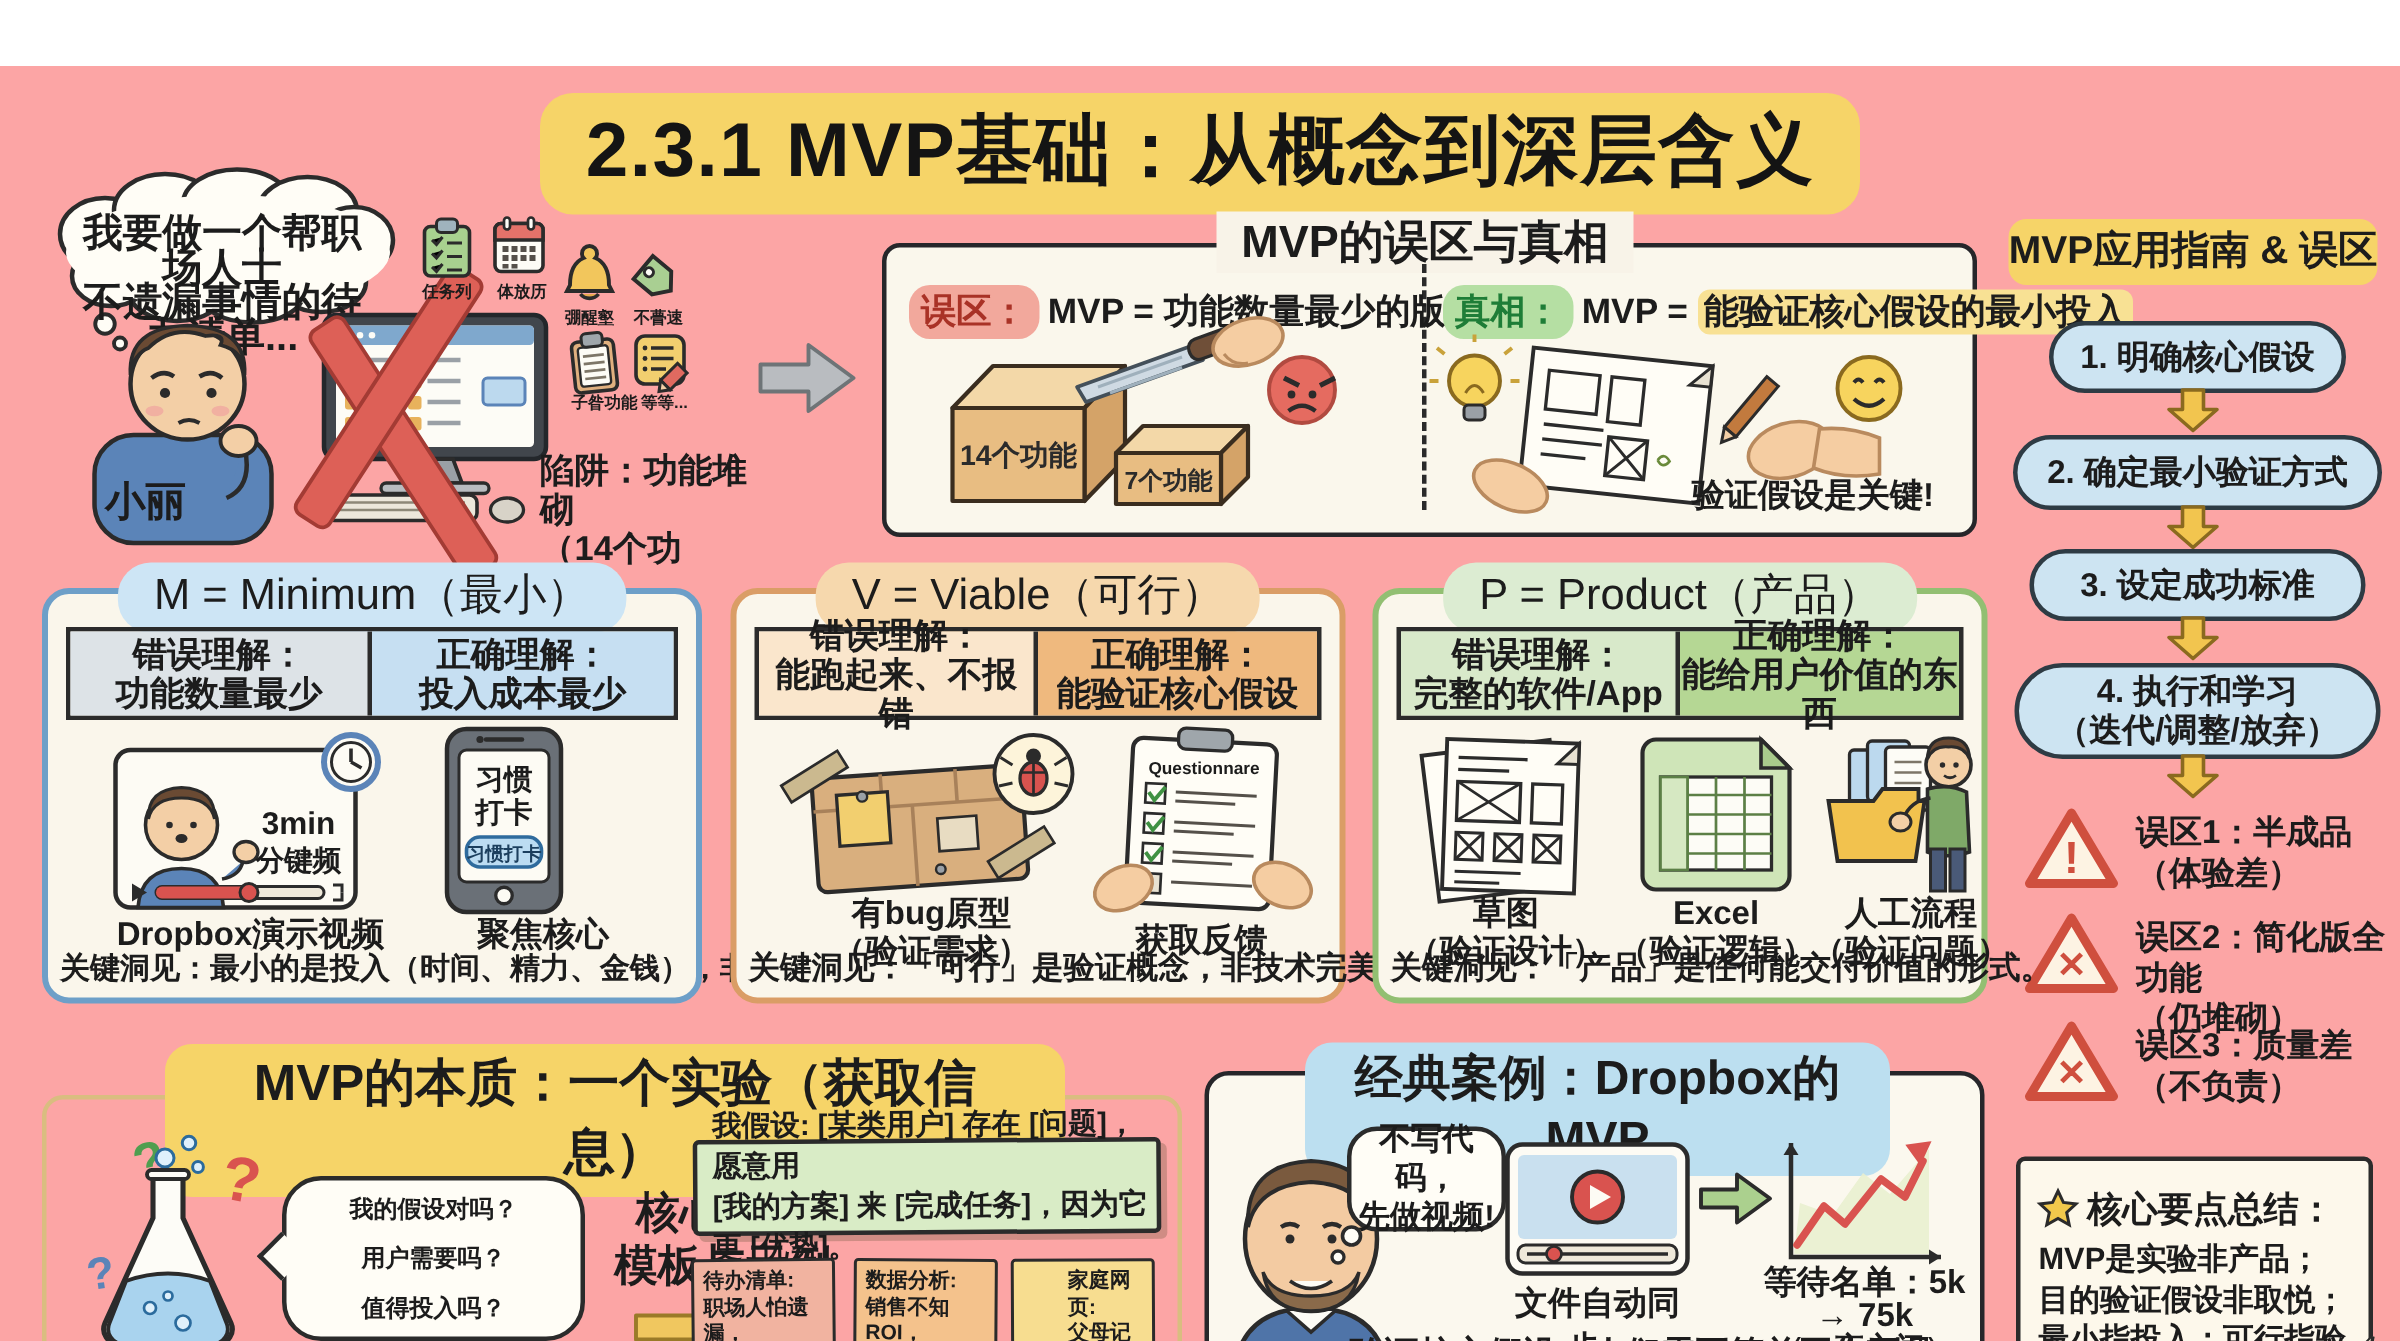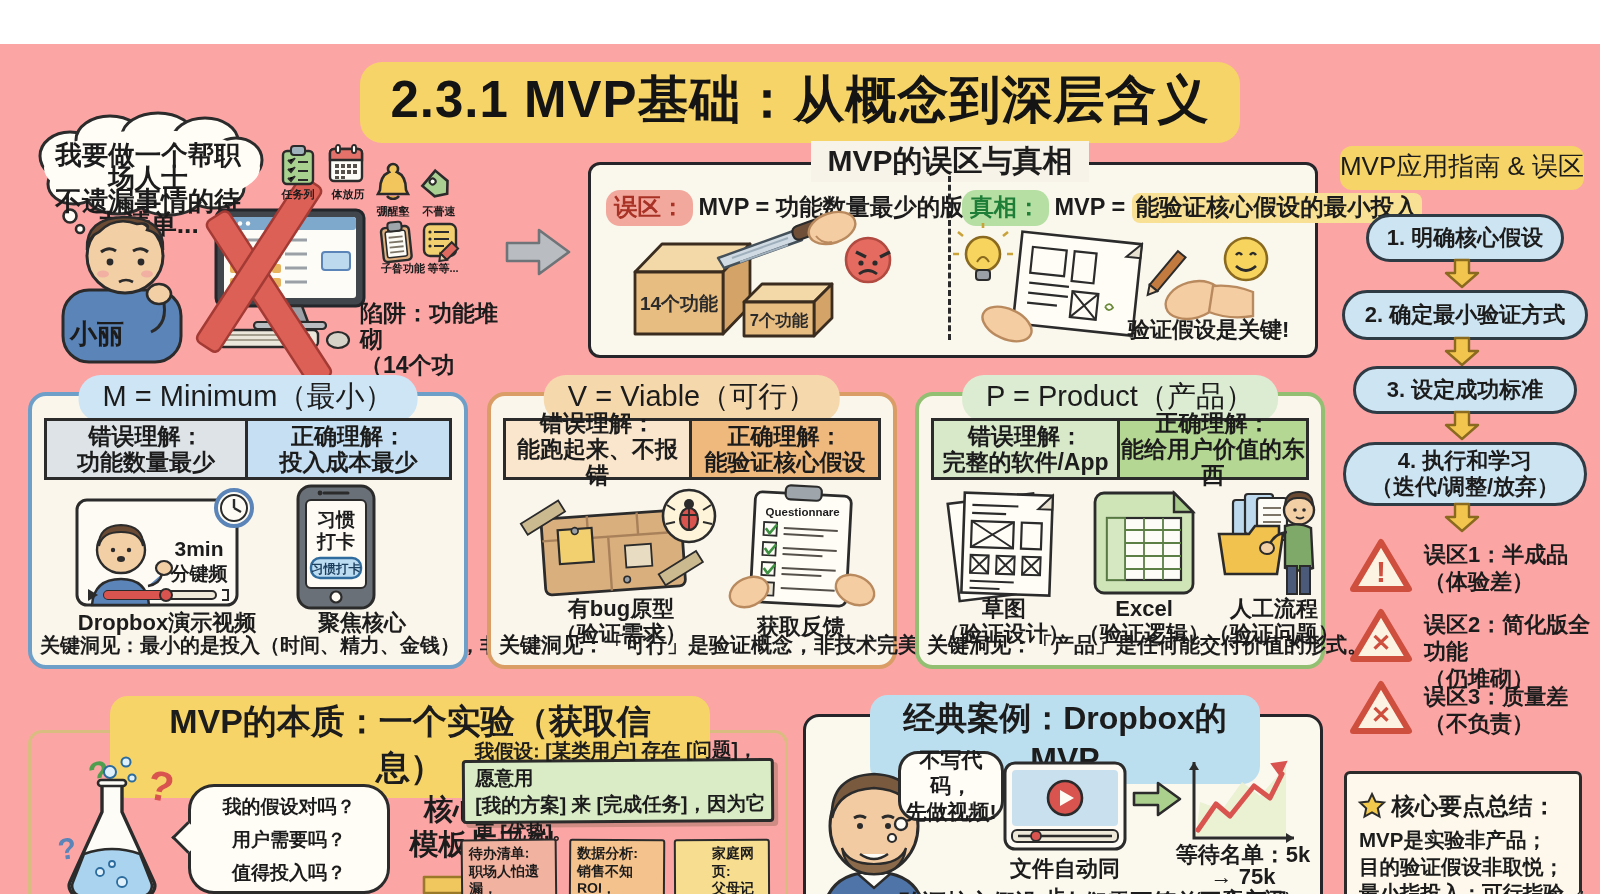--- a/index.html
+++ b/index.html
@@ -32,21 +32,21 @@
   .mt-heading{top:146px;font-size:23.5px;font-weight:800;white-space:nowrap;}
   .tagpill{display:inline-block;border-radius:14px;padding:1px 8px 3px;margin-right:6px;}
   #myth-tag{background:#f2a89c;color:#a93226;}
   #truth-tag{background:#b5dfa3;color:#1e7d37;}
   .hl-yellow{background:#f8e194;border-radius:8px;padding:1px 4px 3px;}
   #truth-caption{left:1128px;top:271px;width:180px;font-size:22px;font-weight:800;}
 
   
   #guide-title{left:1330px;top:102px;width:264px;text-align:center;}
   #guide-title span{display:inline-block;background:#f6d468;border-radius:12px;
-    padding:3px 0 6px;font-size:26px;font-weight:400;}
+    padding:3px 0 6px;font-size:26px;font-weight:700;}
   .oval{background:#cde4f2;border:3px solid #2e3b44;border-radius:40px;
     display:flex;align-items:center;justify-content:center;text-align:center;
     font-size:22px;font-weight:800;line-height:26px;}
   .pitfall-text{font-size:22px;font-weight:800;line-height:27px;}
   #summary-box{left:1344px;top:727px;width:238px;height:146px;background:#fdf8eb;
     border:3px solid #2b2b2b;border-radius:6px;box-sizing:border-box;padding:16px 10px 4px 12px;}
   #summary-box .fold{position:absolute;right:-3px;bottom:-3px;width:0;height:0;
     border-style:solid;border-width:0 0 26px 26px;border-color:transparent transparent #f8f3e8 transparent;}
   #summary-box .fold2{position:absolute;right:-3px;bottom:-3px;width:26px;height:26px;}
   #summary-title{font-size:23.5px;font-weight:800;margin-bottom:5px;}
@@ -75,21 +75,21 @@
     font-size:21px;font-weight:800;white-space:nowrap;}
 
   
   #essence{left:28px;top:686px;width:760px;height:194px;border:3px solid #d9bd80;
     border-radius:14px;box-sizing:border-box;}
   #essence-title{left:110px;top:652px;width:600px;text-align:center;}
   #essence-title span{display:inline-block;background:#f6d468;border-radius:18px;
     padding:3px 26px 7px;font-size:34px;font-weight:800;}
   #speech-bubble{left:188px;top:740px;width:196px;height:104px;background:#fffdf6;
     border:3px solid #2b2b2b;border-radius:26px;display:flex;flex-direction:column;
-    justify-content:center;text-align:center;font-size:19px;font-weight:800;line-height:33px;}
+    justify-content:center;text-align:center;font-size:16px;font-weight:800;line-height:33px;}
   #speech-tail{left:176px;top:782px;width:20px;height:20px;background:#fffdf6;
     border-left:3px solid #2b2b2b;border-bottom:3px solid #2b2b2b;transform:rotate(45deg);}
   #essence-center{left:400px;top:748px;width:164px;text-align:center;
     font-size:29px;font-weight:800;line-height:35px;}
   #hypothesis-box{left:462px;top:715px;width:312px;height:64px;background:#d9ecc6;
     border:3px solid #2b2b2b;border-radius:4px;transform:rotate(-.4deg);
     box-shadow:4px 4px 0 rgba(90,75,45,.28);display:flex;flex-direction:column;
     justify-content:center;padding-left:10px;box-sizing:border-box;
     font-size:19.5px;font-weight:800;line-height:27px;}
   .sticky{position:absolute;top:795px;width:96px;height:78px;border:2.5px solid #2b2b2b;

